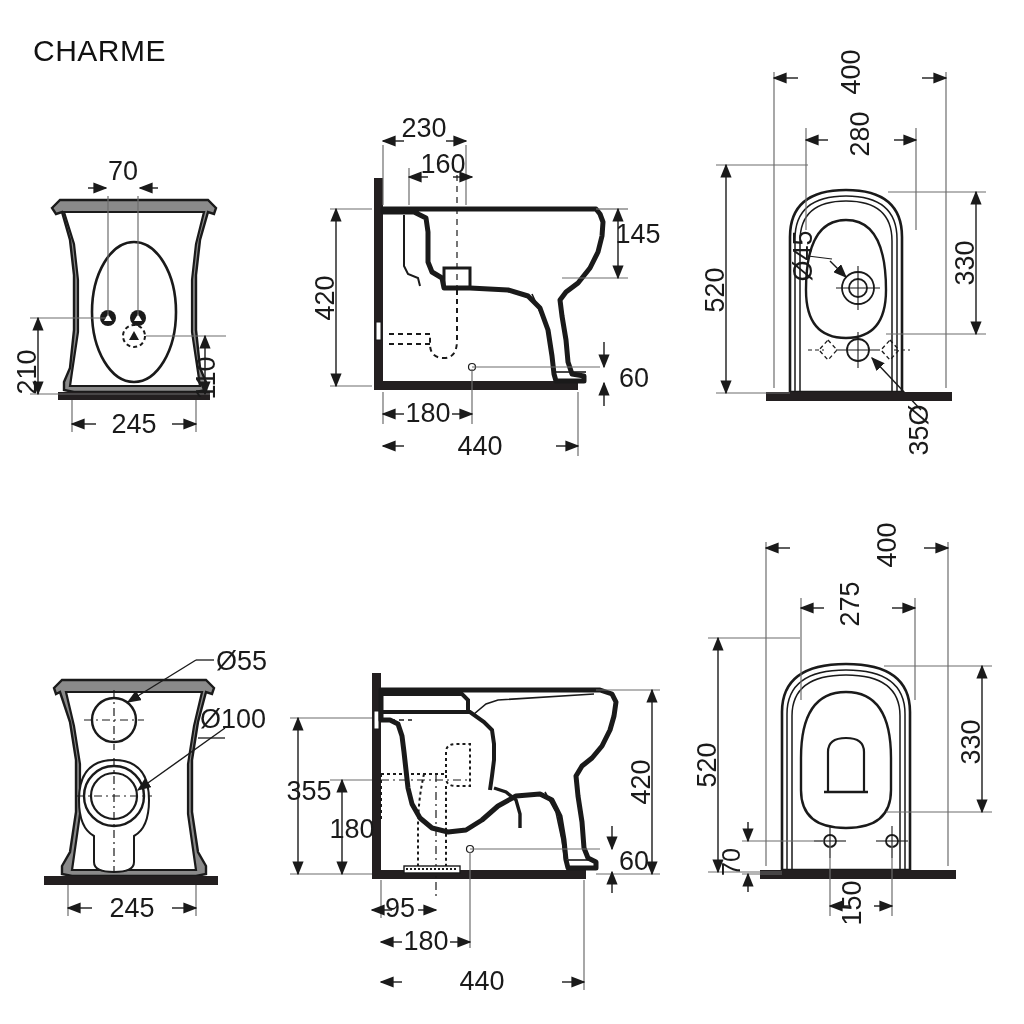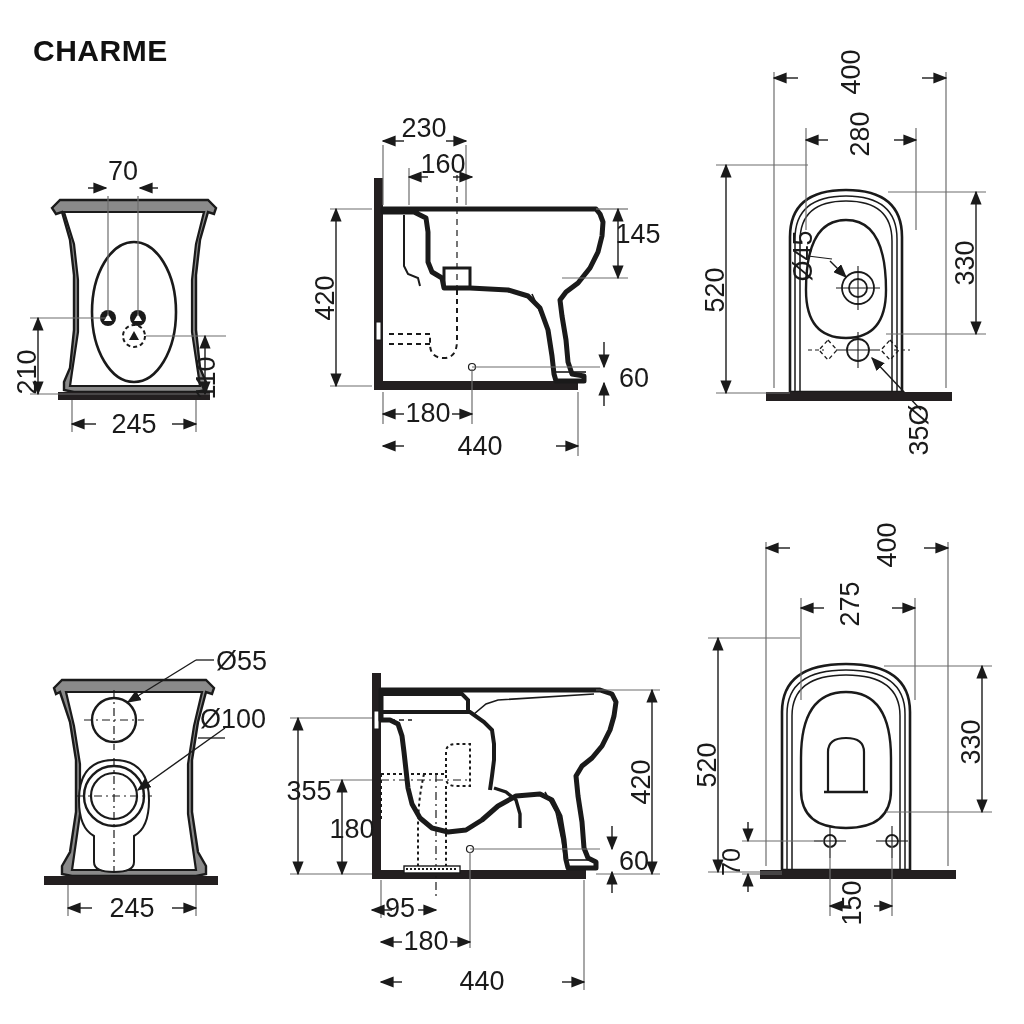--- a/index.html
+++ b/index.html
@@ -1,18 +1,18 @@
 <!DOCTYPE html>
 <html><head>
 <meta charset="utf-8">
 <style>
   html,body{margin:0;padding:0;background:#ffffff;}
   body{width:1024px;height:1024px;position:relative;overflow:hidden;
        font-family:"Liberation Sans",sans-serif;color:#1a1a1a;}
-  .title{position:absolute;left:33px;top:34px;font-size:30px;font-weight:bold;
+  .title{position:absolute;left:33px;top:34px;font-size:30px;font-weight:normal;
          letter-spacing:0.5px;color:#111;}
   .sheet{position:absolute;left:0;top:0;width:1024px;height:1024px;}
   svg{display:block;}
   text{font-family:"Liberation Sans",sans-serif;fill:#1a1a1a;}
   .dim{font-size:27px;}
   .dimsm{font-size:25px;}
 </style>
 </head>
 <body>
 

